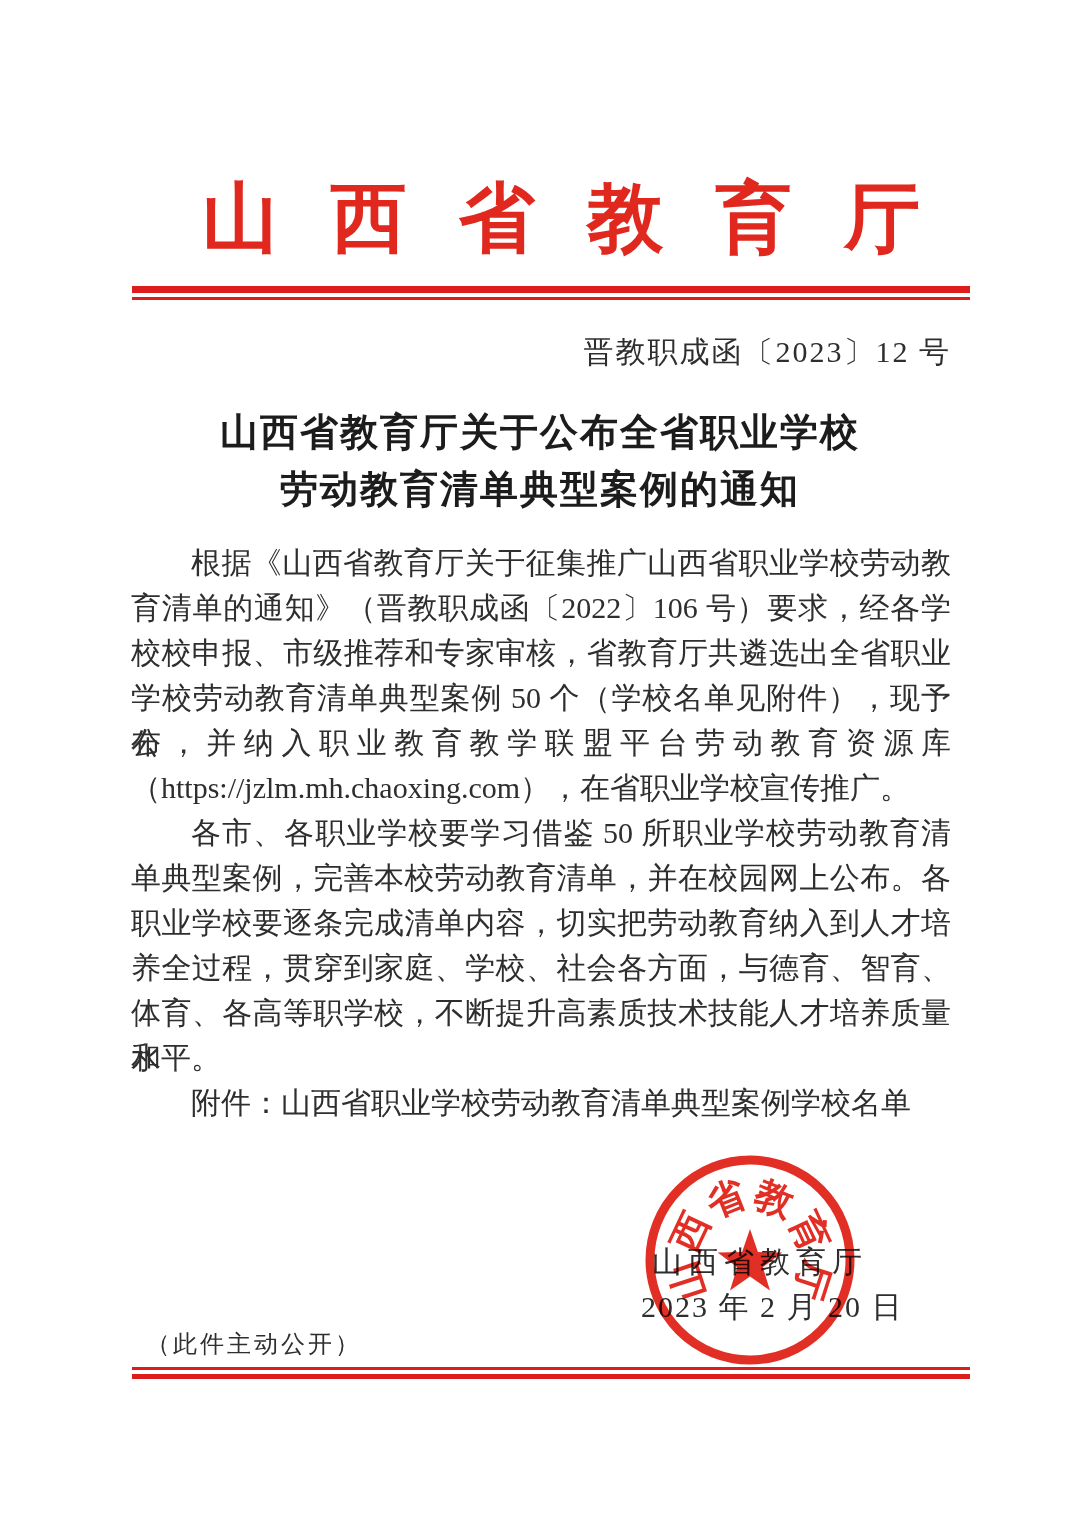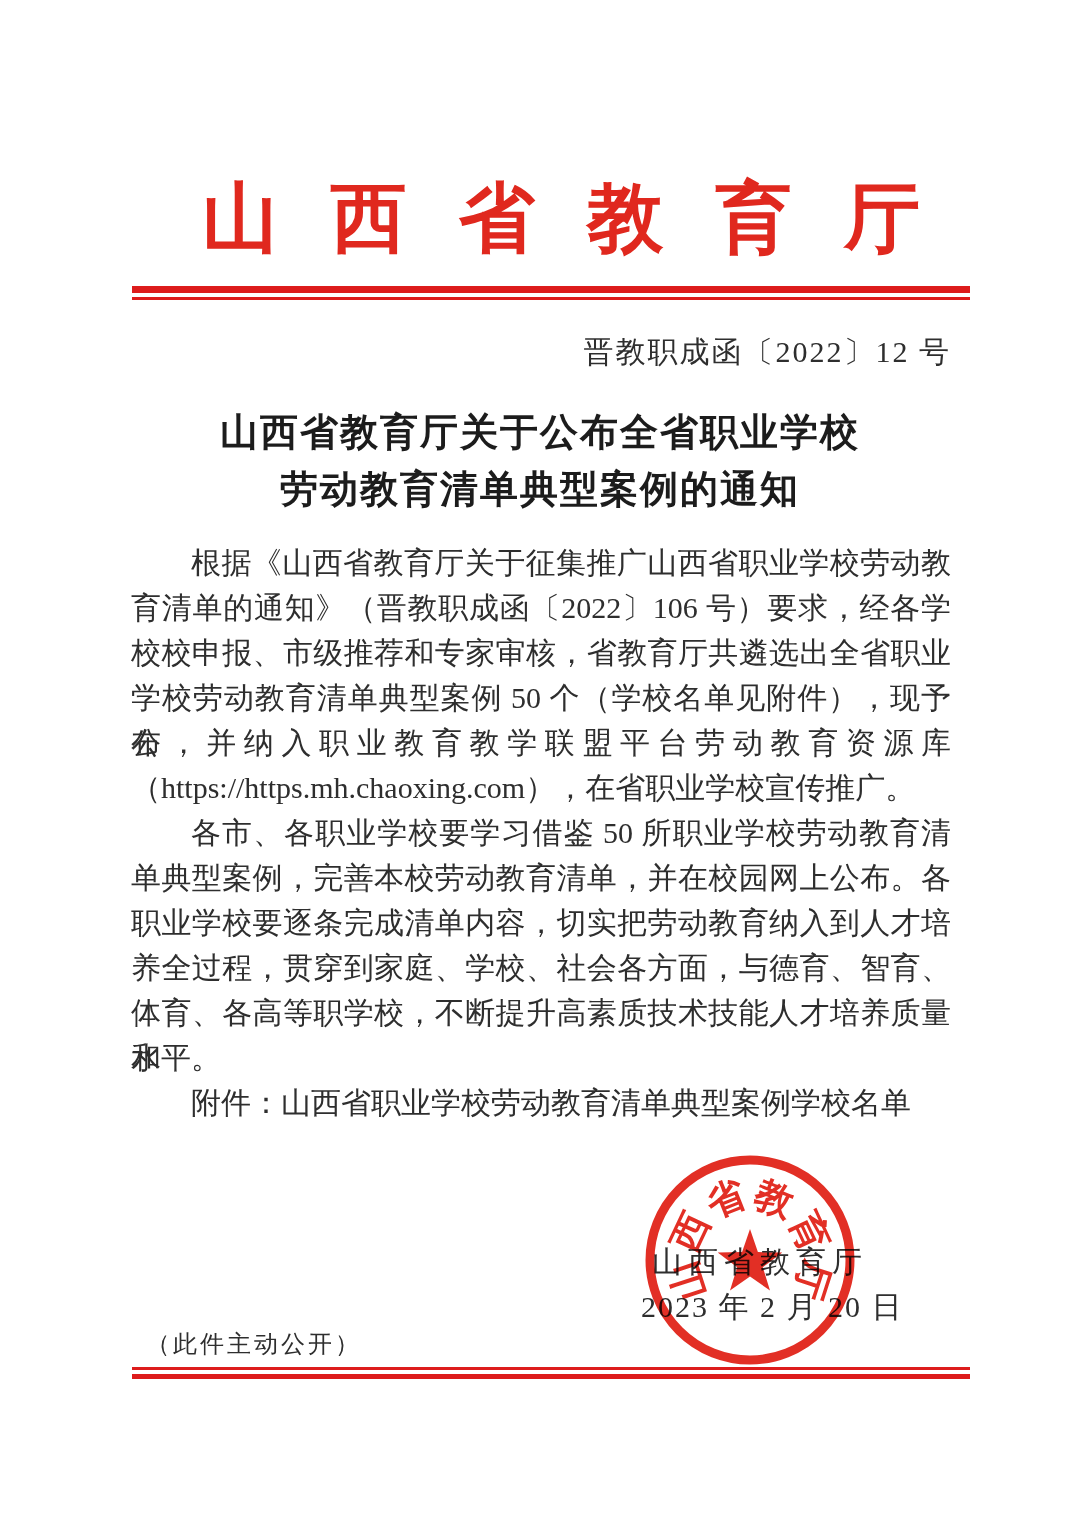--- a/index.html
+++ b/index.html
@@ -74,34 +74,34 @@
     <span>西</span>
     <span>省</span>
     <span>教</span>
     <span>育</span>
     <span>厅</span>
   </div>
 
   <div class="rule rule-top-thick"></div>
   <div class="rule rule-top-thin"></div>
 
-  <div class="docnum">晋教职成函〔2022〕12 号</div>
+  <div class="docnum">晋教职成函〔2023〕12 号</div>
 
   <div class="title">
     <div>山西省教育厅关于公布全省职业学校</div>
     <div>劳动教育清单典型案例的通知</div>
   </div>
 
   <div class="body-text">
     <div class="line jst ind">根据《山西省教育厅关于征集推广山西省职业学校劳动教</div>
     <div class="line jst">育清单的通知》（晋教职成函〔2022〕106 号）要求，经各学</div>
     <div class="line jst">校校申报、市级推荐和专家审核，省教育厅共遴选出全省职业</div>
     <div class="line jst">学校劳动教育清单典型案例 50 个（学校名单见附件），现予公</div>
     <div class="line jst">布，并纳入职业教育教学联盟平台劳动教育资源库</div>
-    <div class="line">（https://https.mh.chaoxing.com），在省职业学校宣传推广。</div>
+    <div class="line">（https://jzlm.mh.chaoxing.com），在省职业学校宣传推广。</div>
     <div class="line jst ind">各市、各职业学校要学习借鉴 50 所职业学校劳动教育清</div>
     <div class="line jst">单典型案例，完善本校劳动教育清单，并在校园网上公布。各</div>
     <div class="line jst">职业学校要逐条完成清单内容，切实把劳动教育纳入到人才培</div>
     <div class="line jst">养全过程，贯穿到家庭、学校、社会各方面，与德育、智育、</div>
     <div class="line jst">体育、各高等职学校，不断提升高素质技术技能人才培养质量和</div>
     <div class="line">水平。</div>
     <div class="line ind">附件：山西省职业学校劳动教育清单典型案例学校名单</div>
   </div>
 
   <div class="signature">山西省教育厅</div>

